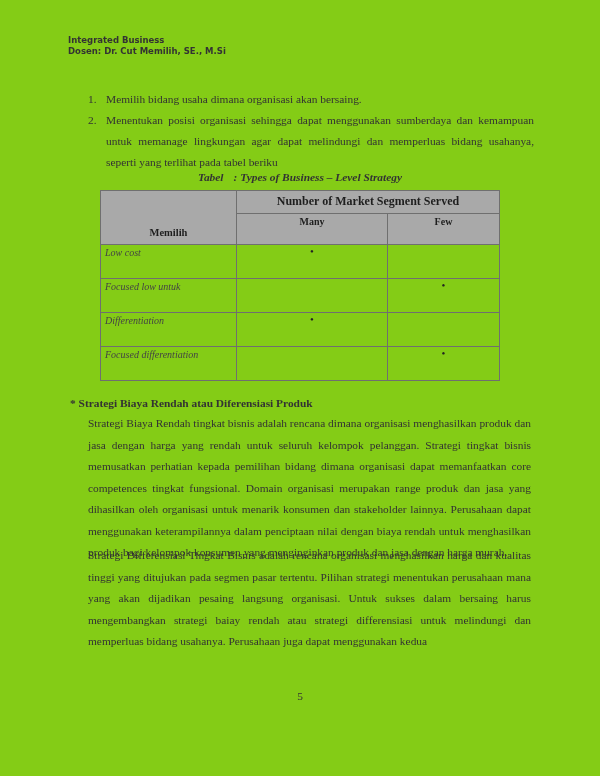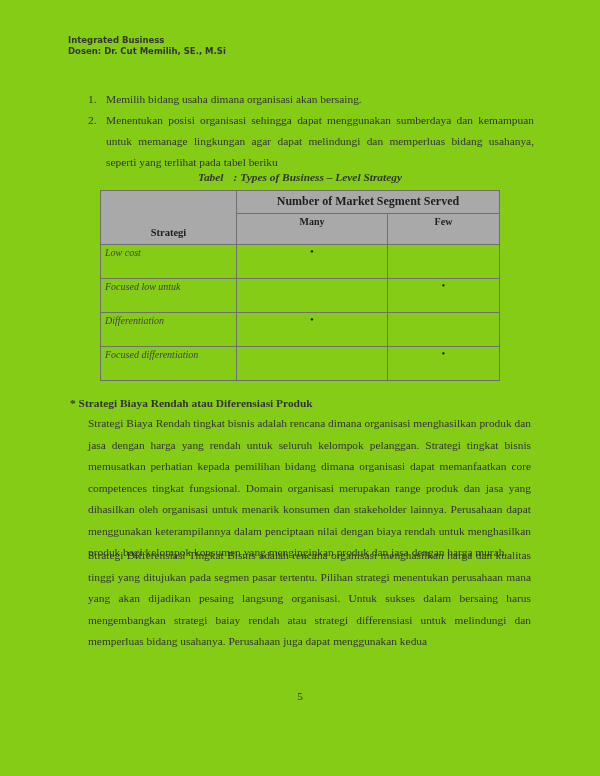--- a/index.html
+++ b/index.html
@@ -50,21 +50,21 @@
     </li>
   </ol>
 
   <div class="caption serif">
     <span class="lbl">Tabel</span><span>: Types of Business – Level Strategy</span>
   </div>
 
   <table class="strat">
     <thead>
       <tr>
-        <th class="strategy-head" rowspan="2">Strategi</th>
+        <th class="strategy-head" rowspan="2">Memilih</th>
         <th class="mss-head" colspan="2">Number of Market Segment Served</th>
       </tr>
       <tr>
         <th class="sub">Many</th>
         <th class="sub">Few</th>
       </tr>
     </thead>
     <tbody>
       <tr>
         <td class="sname">Low cost</td>

